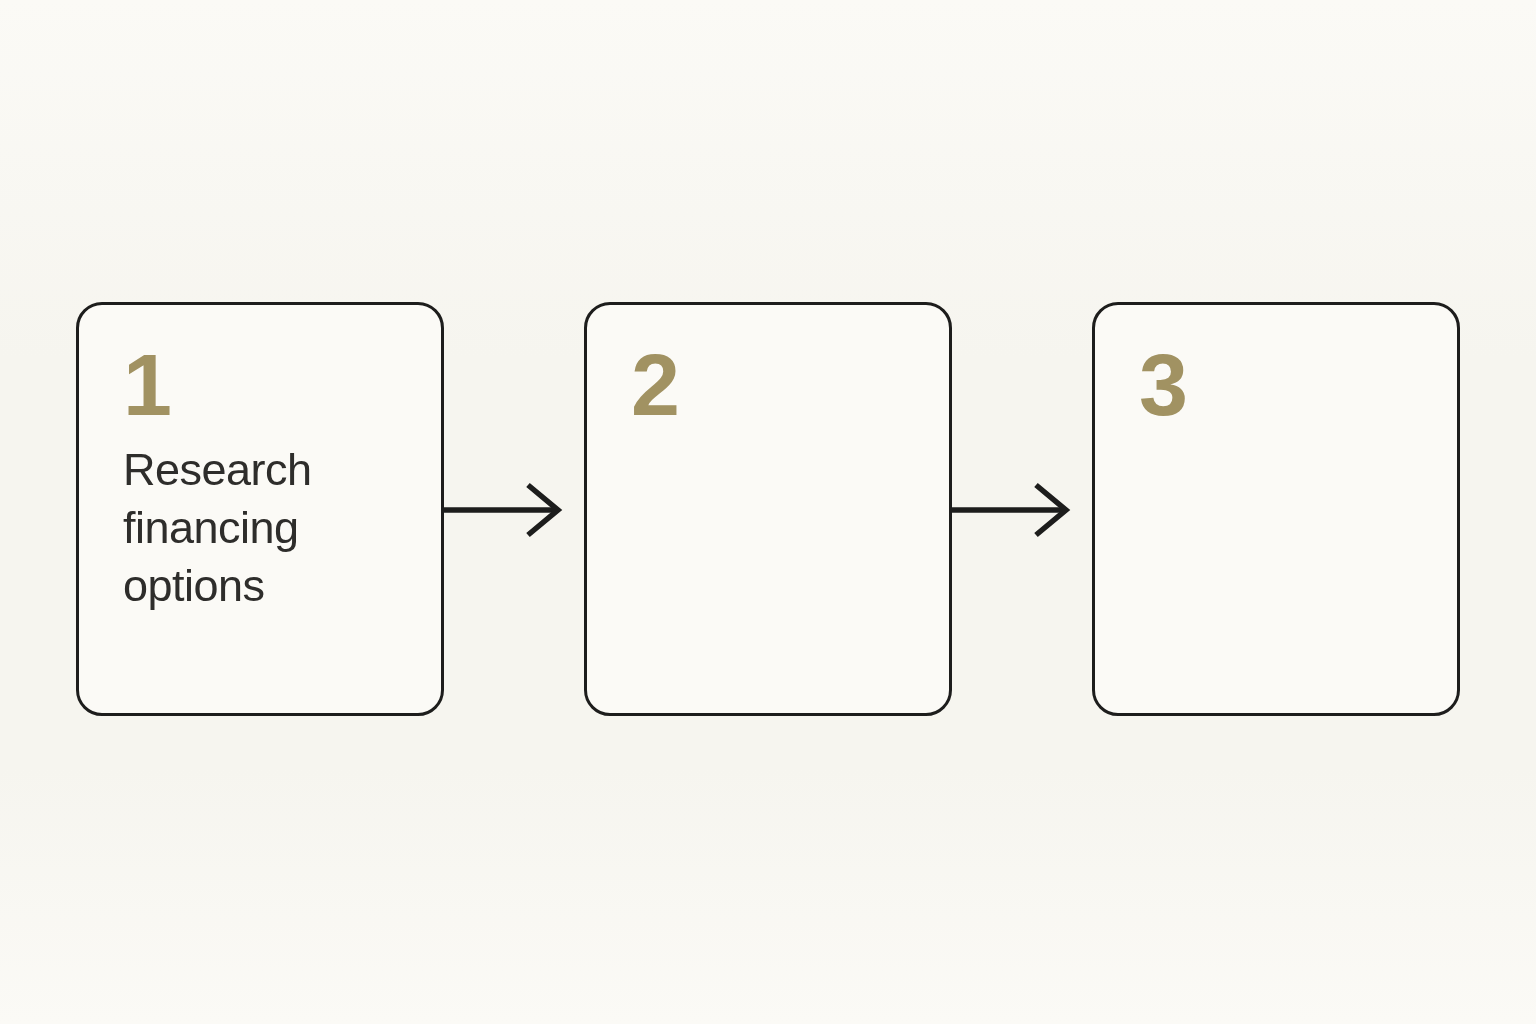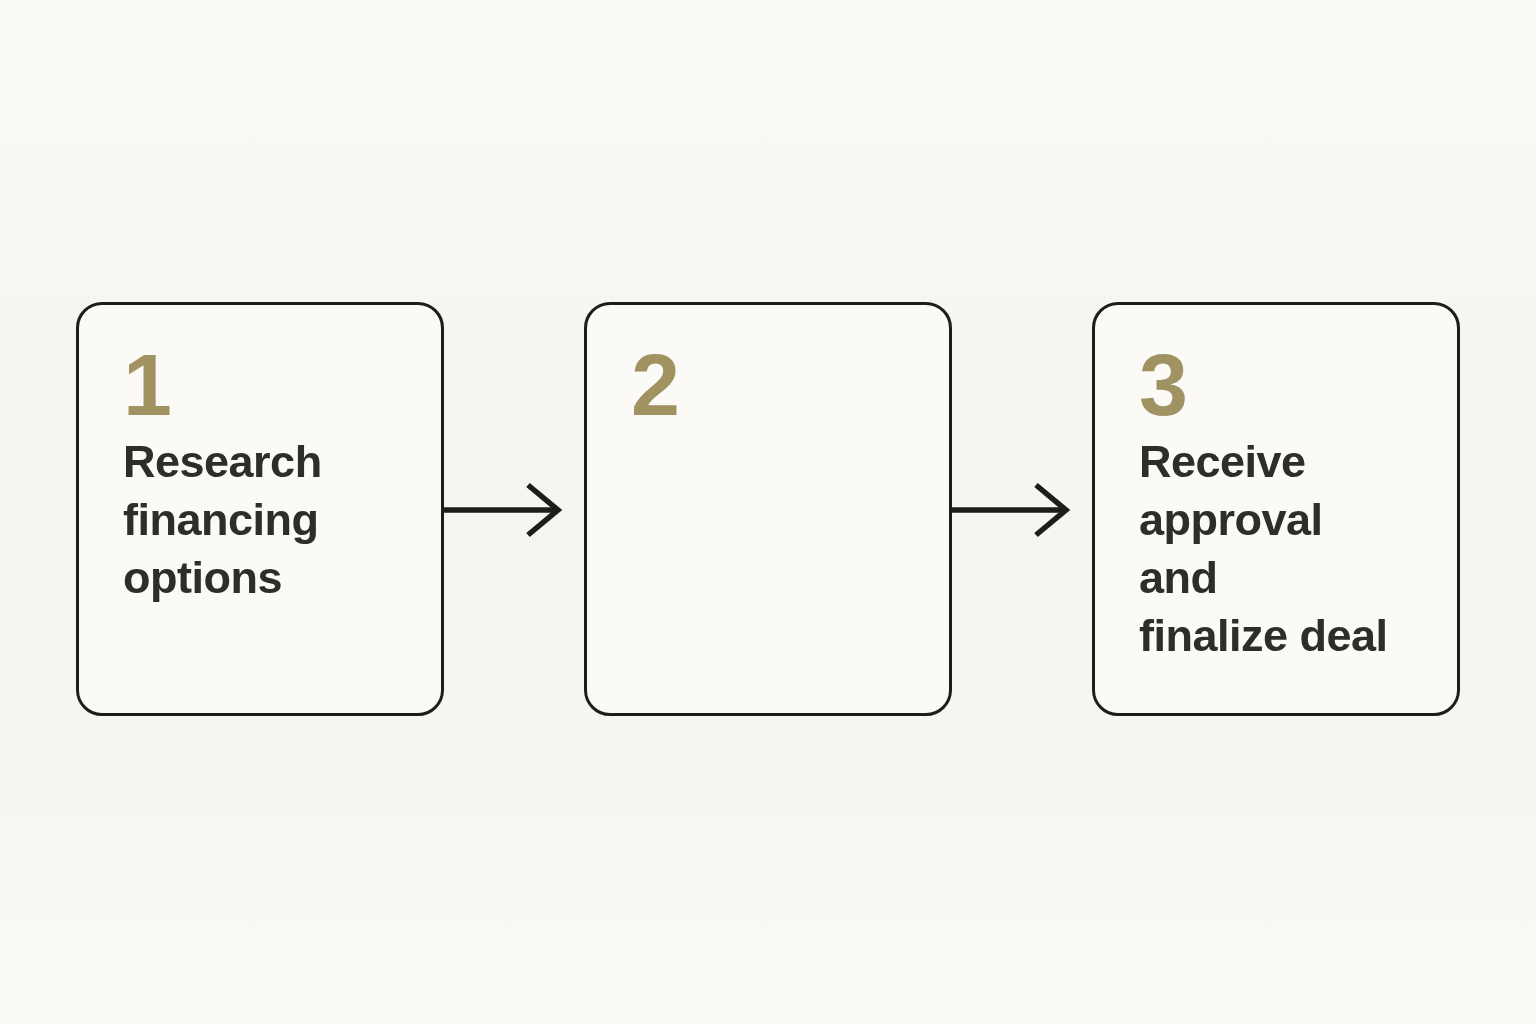--- a/index.html
+++ b/index.html
@@ -35,23 +35,23 @@
     flex: 0 0 auto;
   }
   .step-number {
     font-size: 88px;
     font-weight: 700;
     line-height: 88px;
     letter-spacing: -2px;
     color: #a19262;
   }
   .step-label {
-    margin-top: 4px;
+    margin-top: 12px;
     font-size: 45px;
-    font-weight: 700;
+    font-weight: 400;
     line-height: 58px;
     letter-spacing: -0.5px;
     color: #2e2d2b;
     white-space: pre-line;
   }
   .connector {
     flex: 0 0 auto;
     width: 140px;
     height: 60px;
     margin-top: 178px;
@@ -88,20 +88,16 @@
 
     <div class="connector">
       <svg viewBox="0 0 140 60" xmlns="http://www.w3.org/2000/svg">
         <line x1="0" y1="30" x2="111" y2="30" stroke="#1d1d1c" stroke-width="5.5"></line>
         <polyline points="84,5 114,30 84,55" fill="none" stroke="#1d1d1c" stroke-width="5.5"></polyline>
       </svg>
     </div>
 
     <div class="step-card">
       <div class="step-number">3</div>
-      <div class="step-label">Receive
-approval
-and
-finalize deal</div>
     </div>
 
   </div>
 </div>
 
 </body></html>

